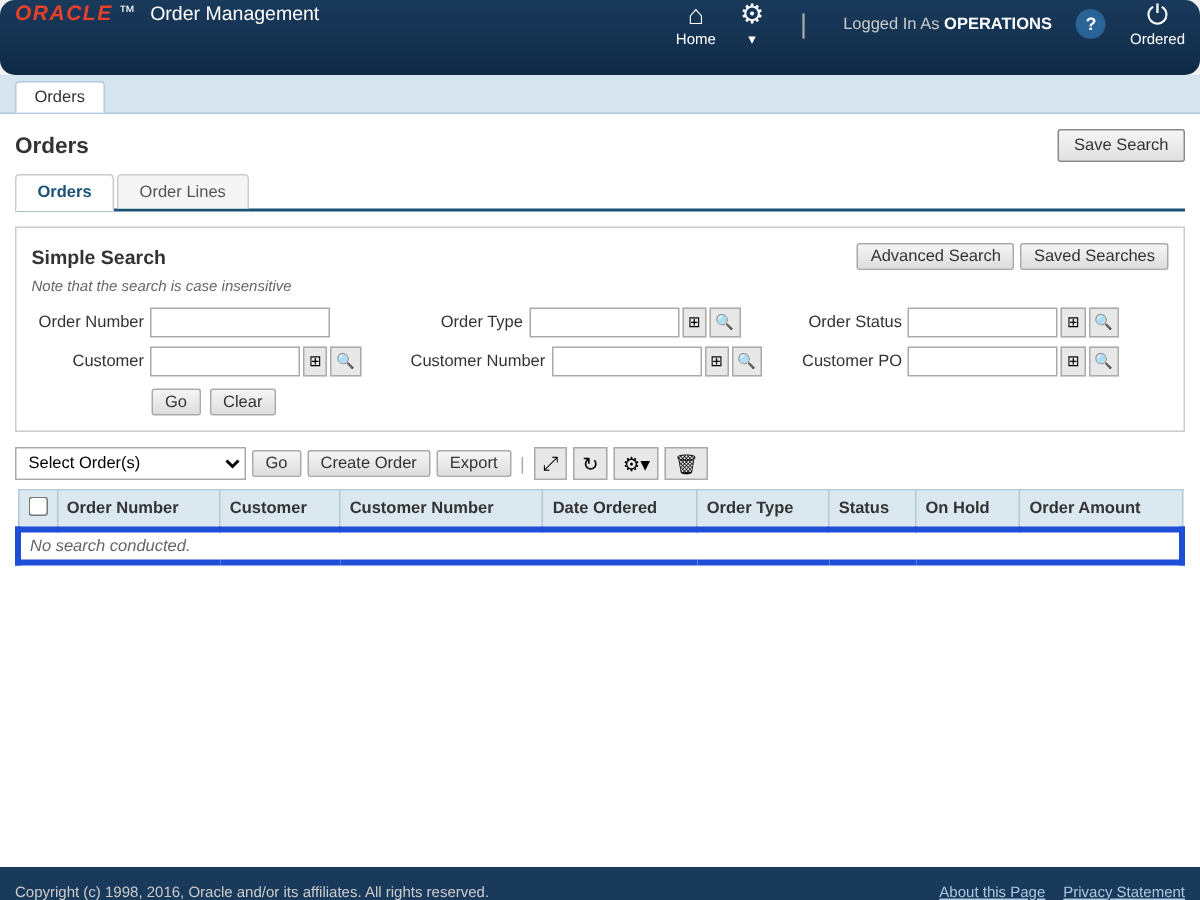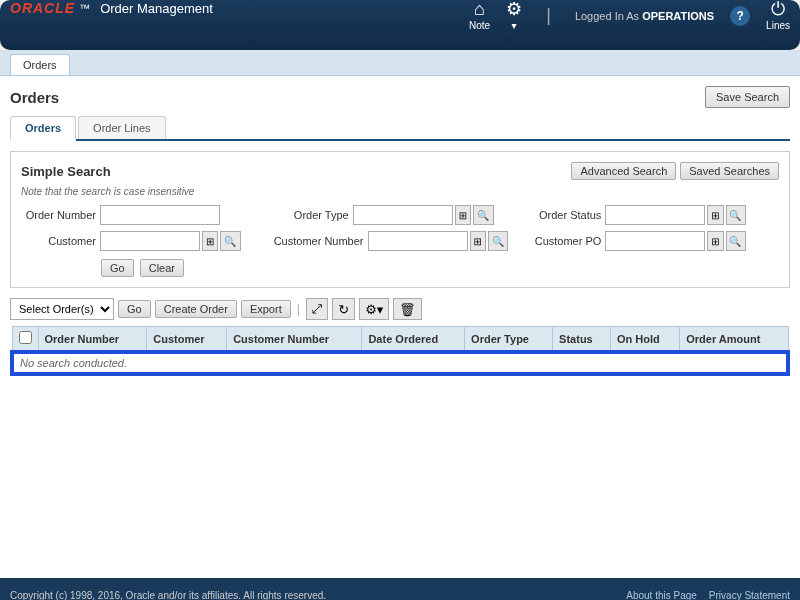--- a/index.html
+++ b/index.html
@@ -234,21 +234,21 @@
       align-items: center;
       gap: 4px;
       margin-bottom: 6px;
     }
     .select-orders {
       border: 1px solid #aaa;
       background: white;
       font-size: 11px;
       height: 22px;
       padding: 0 4px;
-      width: 104px;
+      width: 154px;
     }
     .toolbar-icon-btn {
       border: 1px solid #aaa;
       background: #e8e8e8;
       cursor: pointer;
       padding: 2px 5px;
       font-size: 13px;
       height: 22px;
       display: flex;
       align-items: center;
@@ -320,34 +320,34 @@
 
 <div class="header">
   <div class="header-logo">
     <span class="oracle-text">ORACLE</span>
     <span style="color:white;font-size:11px;margin:0 4px;font-style:italic;">™</span>
     <span class="oracle-bar">Order Management</span>
   </div>
   <div class="header-nav">
     <div class="header-nav-item">
       <span class="header-nav-icon">⌂</span>
-      <span>Note</span>
+      <span>Home</span>
     </div>
     <div class="header-nav-item">
       <span class="header-nav-icon">⚙</span>
       <span style="font-size:10px;">▾</span>
     </div>
     <span class="header-separator">|</span>
     <span class="logged-in-text">
       <span>Logged In As</span>&nbsp;<span class="logged-in-user">OPERATIONS</span>
     </span>
     <div class="header-help">?</div>
     <div class="header-nav-item">
       <span class="header-nav-icon">⏻</span>
-      <span>Lines</span>
+      <span>Ordered</span>
     </div>
   </div>
 </div>
 
 <div class="breadcrumb-bar">
   <div class="breadcrumb-tab">Orders</div>
 </div>
 
 <div class="main-content">
 

